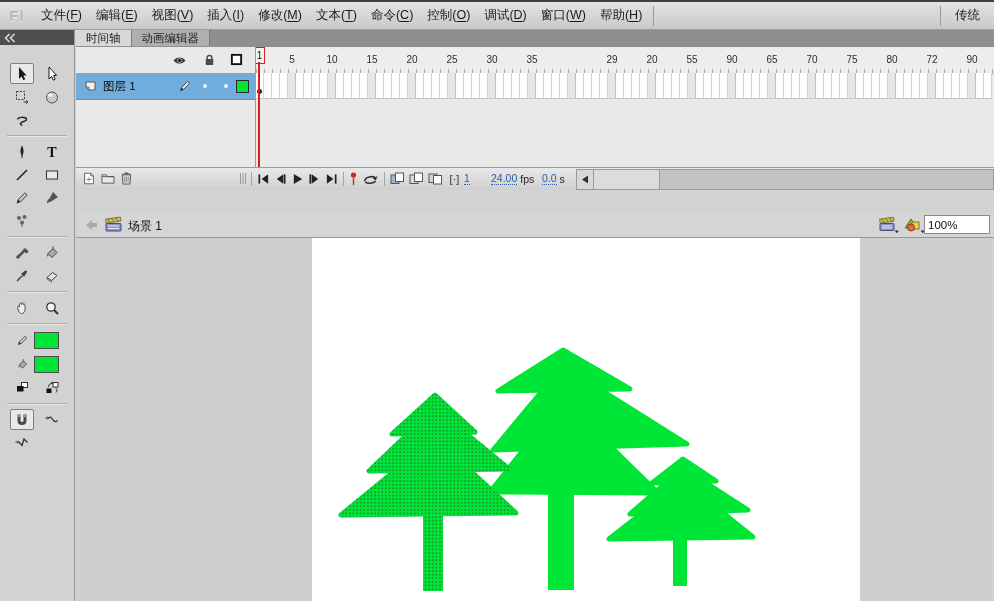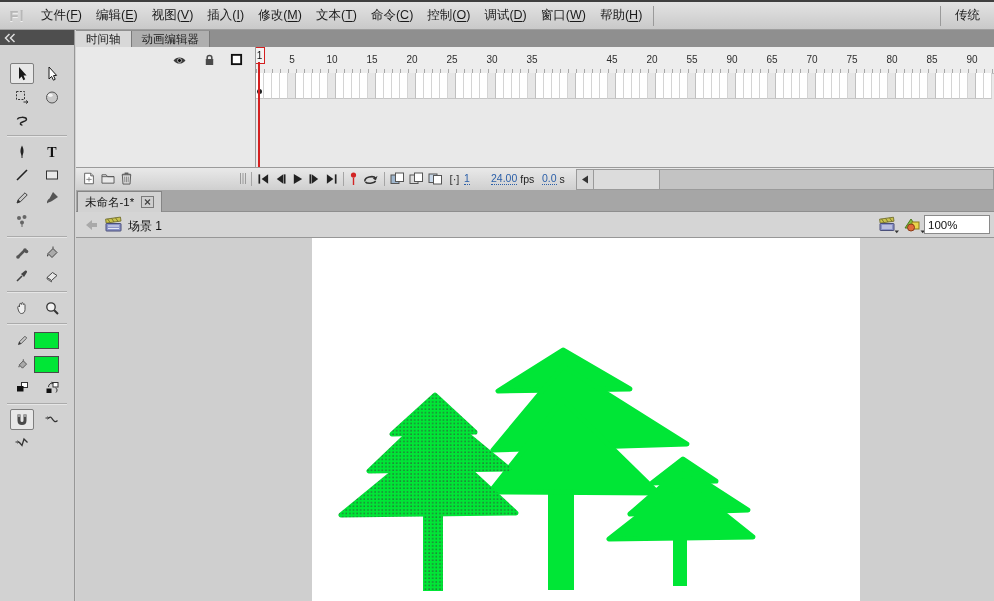--- a/index.html
+++ b/index.html
@@ -28,21 +28,21 @@
   .tool-btn{width:24px;height:21px;display:flex;align-items:center;justify-content:center;
             background:transparent;border:1px solid transparent;padding:0;cursor:default;}
   .tool-btn.active{background:#E8E8E8;border:1px solid #7F7F7F;border-radius:2px;}
   .tool-spacer{width:24px;height:21px;}
   .tool-divider{height:1px;background:#ABABAB;margin:4px 7px;box-shadow:0 1px 0 #E6E6E6;}
   .color-row{display:flex;align-items:center;justify-content:center;gap:5px;height:24px;}
   .swatch{width:23px;height:15px;border:1px solid #4A4A4A;}
 
   
   .timeline{position:absolute;left:76px;top:30px;width:918px;height:160px;background:#EBEBEB;}
-  .tl-tabs{height:17px;background:#8F8F8F;display:flex;align-items:center;}
+  .tl-tabs{height:17px;background:#8F8F8F;display:flex;align-items:flex-start;}
   .tl-tab{height:16px;line-height:16px;padding:0 10px;font-size:11.5px;color:#1c1c1c;
           background:#AFAFAF;border-right:1px solid #7a7a7a;cursor:default;}
   .tl-tab.active{background:#D8D8D8;}
   .tl-body{position:absolute;top:17px;left:0;right:0;bottom:22px;background:#E9E9E9;overflow:hidden;}
   .tl-left{position:absolute;left:0;top:0;bottom:0;width:180px;border-right:1px solid #9a9a9a;
            background:#E9E9E9;box-sizing:border-box;}
   .tl-header-icons{position:absolute;top:0;left:0;width:180px;height:26px;}
   .hdr-eye{position:absolute;left:96px;top:8px;}
   .hdr-lock{position:absolute;left:127px;top:6px;}
   .hdr-outline{position:absolute;left:154px;top:6px;}
@@ -348,42 +348,60 @@
                 <rect x="3" y="6" width="8" height="6.5" rx="0.5" fill="#4A4A4A"></rect>
                 <path d="M4.5 6 L4.5 4.5 C4.5 1.5 9.5 1.5 9.5 4.5 L9.5 6" fill="none" stroke="#4A4A4A" stroke-width="1.6"></path>
               </svg>
             </span>
           <span class="hdr-outline">
               <svg width="13" height="13" viewBox="0 0 14 14">
                 <rect x="2" y="2" width="10" height="10" fill="#FFF" stroke="#111" stroke-width="2"></rect>
               </svg>
             </span>
         </div>
+        <div class="layer-row">
+          <span class="layer-page">
+              <svg width="13" height="12" viewBox="0 0 13 12">
+                <path d="M2 2 L11 2 L11 10 L5 10 L2 7 Z" fill="#F2F2F2" stroke="#4a4a4a" stroke-width="0.9"></path>
+                <path d="M2 7 L5 7 L5 10 Z" fill="#C9C9C9" stroke="#4a4a4a" stroke-width="0.7"></path>
+              </svg>
+            </span>
+          <span class="layer-name">图层 1</span>
+          <span class="layer-pencil">
+              <svg width="14" height="14" viewBox="0 0 16 16">
+                <path d="M3 13 L4.2 9.6 L11 2.8 L13.2 5 L6.4 11.8 Z" fill="#E8E8E8" stroke="#222" stroke-width="0.9"></path>
+                <path d="M3 13 L4.2 9.6 L6.4 11.8 Z" fill="#222"></path>
+              </svg>
+            </span>
+          <span class="layer-dot1"></span>
+          <span class="layer-dot2"></span>
+          <span class="layer-swatch" id="layer-color-swatch" style="background: rgb(0, 230, 54);"></span>
+        </div>
       </div>
       <div class="tl-frames">
         <div class="ruler" id="ruler">
           <div class="ruler-ticks"></div>
           <div class="playhead-head">1</div>
         <span class="ruler-num" style="left: 36px;">5</span>
             <span class="ruler-num" style="left: 76px;">10</span>
             <span class="ruler-num" style="left: 116px;">15</span>
             <span class="ruler-num" style="left: 156px;">20</span>
             <span class="ruler-num" style="left: 196px;">25</span>
             <span class="ruler-num" style="left: 236px;">30</span>
             <span class="ruler-num" style="left: 276px;">35</span>
             <span class="ruler-num" style="left: 316px; margin-top: 18px;">40</span>
-            <span class="ruler-num" style="left: 356px;">45</span>
+            <span class="ruler-num" style="left: 356px;">29</span>
             <span class="ruler-num" style="left: 396px;">20</span>
             <span class="ruler-num" style="left: 436px;">55</span>
             <span class="ruler-num" style="left: 476px;">90</span>
             <span class="ruler-num" style="left: 516px;">65</span>
             <span class="ruler-num" style="left: 556px;">70</span>
             <span class="ruler-num" style="left: 596px;">75</span>
             <span class="ruler-num" style="left: 636px;">80</span>
-            <span class="ruler-num" style="left: 676px;">85</span>
+            <span class="ruler-num" style="left: 676px;">72</span>
             <span class="ruler-num" style="left: 716px;">90</span>
           </div>
         <div class="cells" id="cells">
             <div class="frame-cell">
               <span class="keyframe-dot"></span>
             </div>
             <div class="frame-cell"></div>
             <div class="frame-cell"></div>
             <div class="frame-cell"></div>
             <div class="frame-cell fifth"></div>
@@ -591,31 +609,20 @@
         <span class="tl-scroll-btn">
             <svg width="8" height="9">
               <path d="M7 0.5 L1 4.5 L7 8.5 Z" fill="#333"></path>
             </svg>
           </span>
         <span class="tl-scroll-thumb"></span>
       </div>
     </div>
   </div>
 
-  <div class="docbar">
-    <div class="doctab">
-      <span class="doctab-label">未命名-1*</span>
-      <span>
-          <svg width="13" height="12">
-            <rect x="0.5" y="0.5" width="12" height="11" fill="#CFCFCF" stroke="#7a7a7a"></rect>
-            <path d="M4 3.5 L9 8.5 M9 3.5 L4 8.5" stroke="#444" stroke-width="1.2"></path>
-          </svg>
-        </span>
-    </div>
-  </div>
 
   <div class="editbar">
     <span class="back-arrow">
         <svg width="14" height="12">
           <path d="M8 1 L2 6 L8 11 L8 8 L13 8 L13 4 L8 4 Z" fill="#A9A9A9"></path>
         </svg>
       </span>
     <span class="scene-icon">
         <svg width="20" height="17" viewBox="0 0 20 17">
           <g transform="rotate(-8 3 6)">

